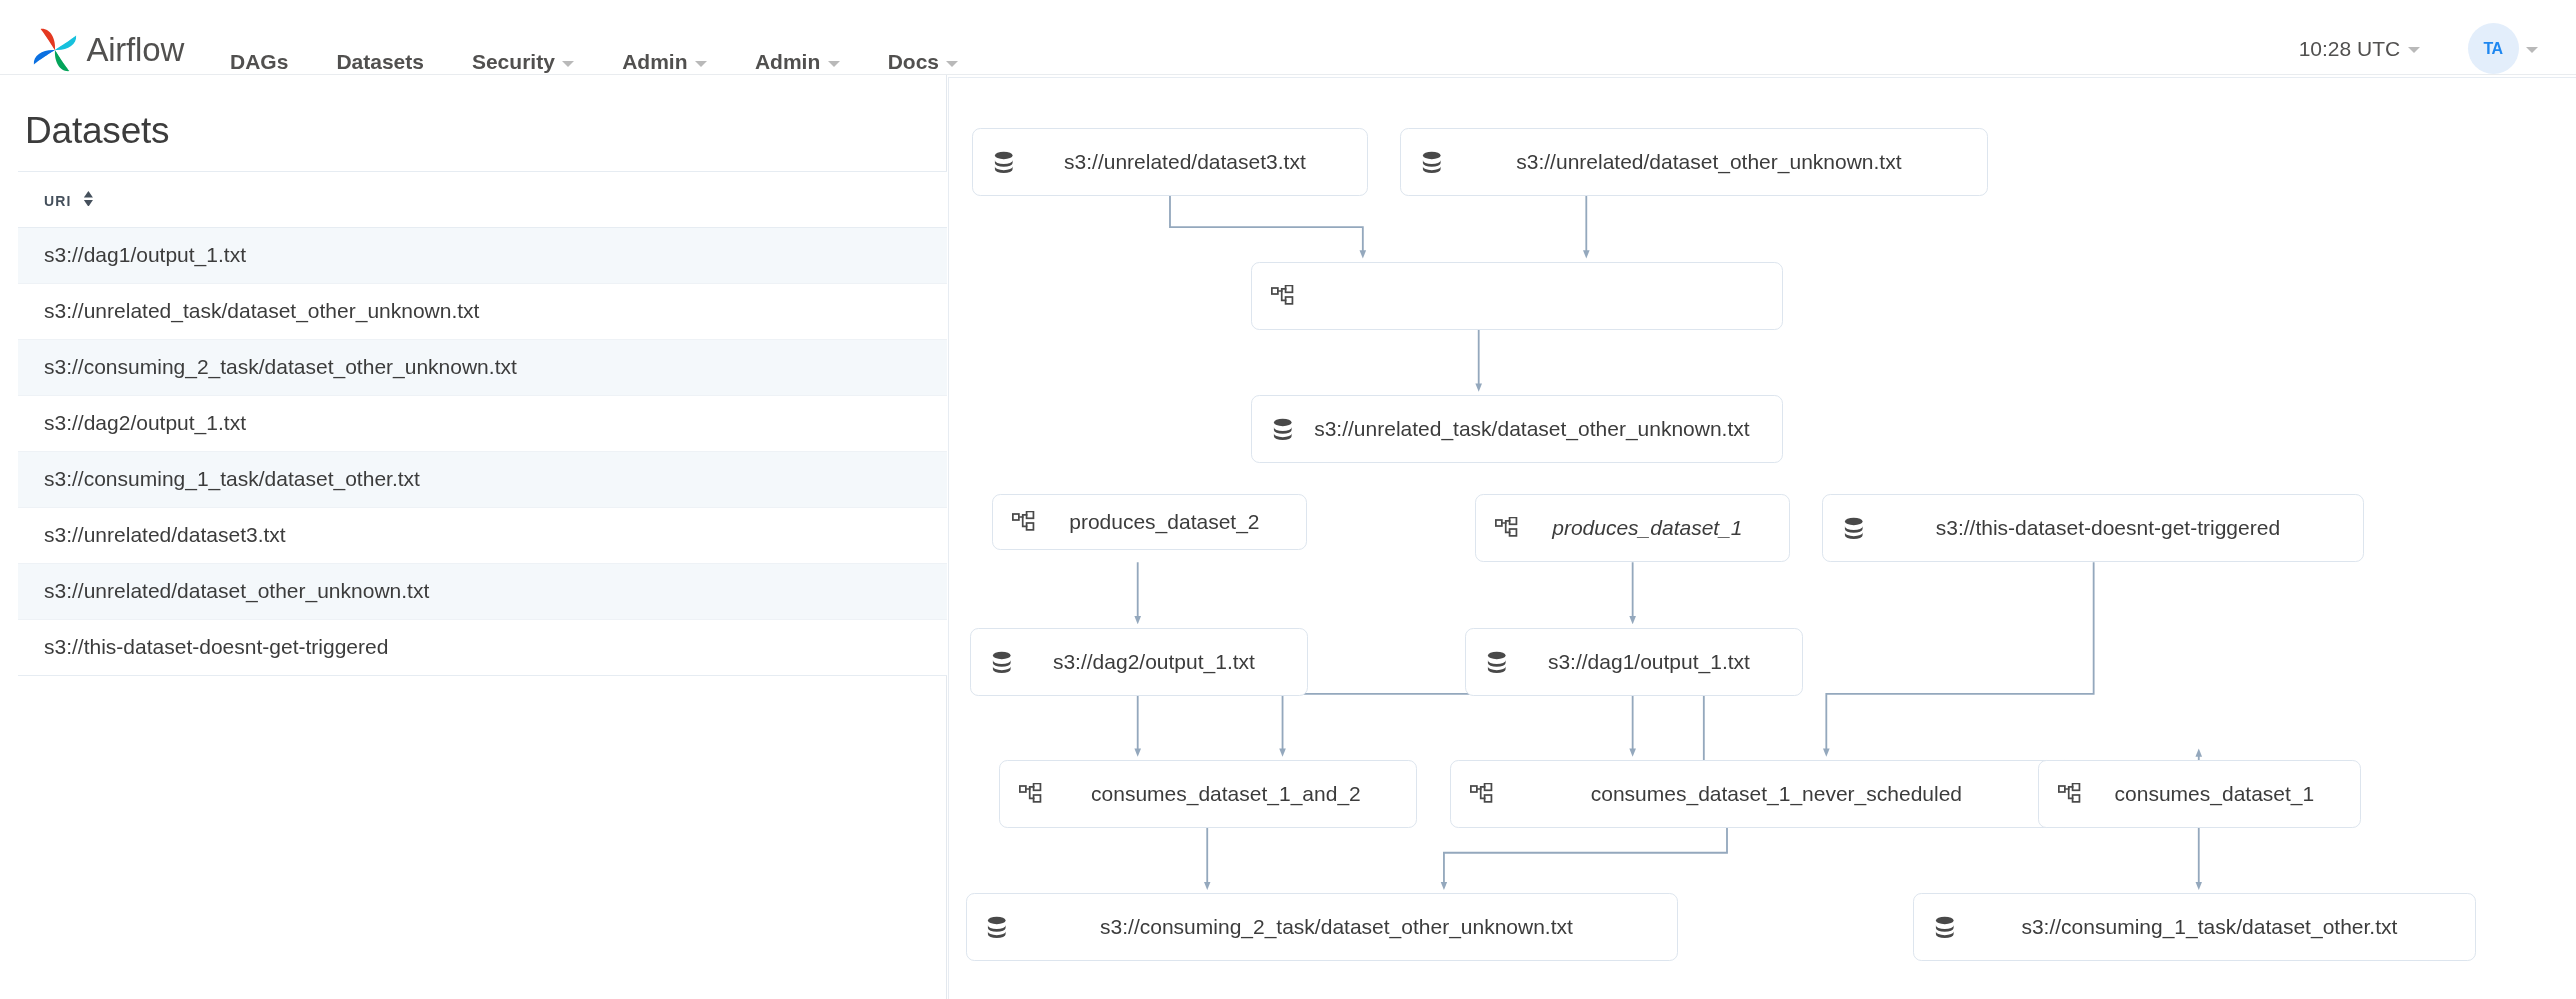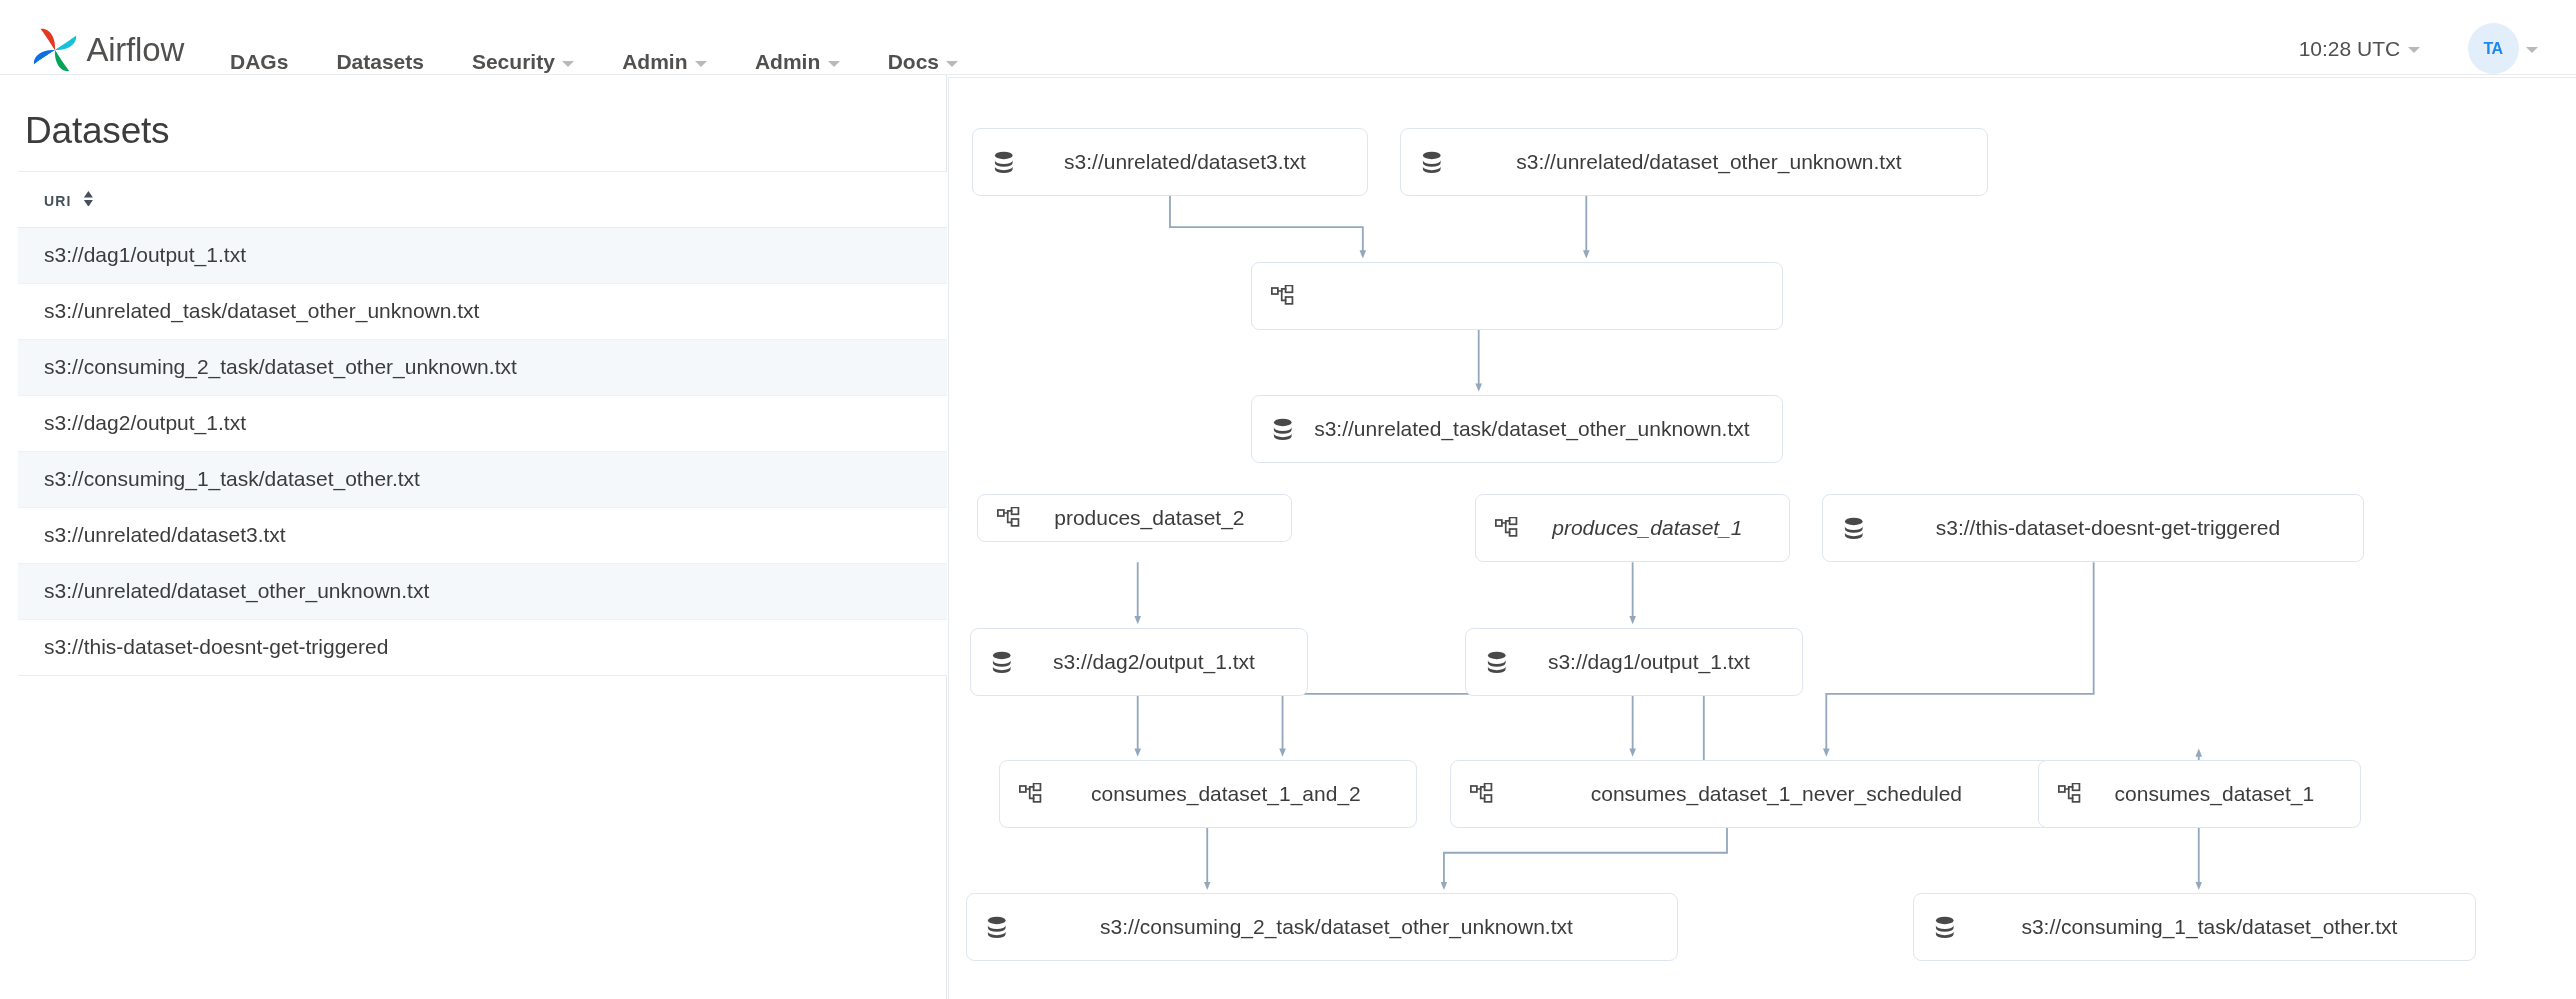--- a/index.html
+++ b/index.html
@@ -326,21 +326,21 @@
     <span class="node-icon">
       <svg width="21.5" height="23" viewBox="0 0 24 26" xmlns="http://www.w3.org/2000/svg">
         <ellipse cx="12" cy="5" rx="10" ry="4.2" fill="#494949"></ellipse>
         <path d="M2 10.5 a10 4.2 0 0 0 20 0 v3.2 a10 4.2 0 0 1 -20 0 z" fill="#494949"></path>
         <path d="M2 17.5 a10 4.2 0 0 0 20 0 v3.2 a10 4.2 0 0 1 -20 0 z" fill="#494949"></path>
       </svg>
     </span>
     <span class="node-label">s3://unrelated_task/dataset_other_unknown.txt</span>
   </div>
 
-  <div class="node" style="left:28px;  top:416px; width:315px;  height:48px;">
+  <div class="node" style="left:43px;  top:416px; width:315px;  height:56px;">
     <span class="node-icon">
       <svg width="22.3" height="22.3" viewBox="0 0 26 26" xmlns="http://www.w3.org/2000/svg" fill="none" stroke="#494949" stroke-width="2">
         <rect x="1" y="3.5" width="7" height="7"></rect>
         <rect x="17" y="0.5" width="8" height="8"></rect>
         <rect x="17" y="14" width="8" height="8"></rect>
         <path d="M8 7 H12.5 V4.5 H17" stroke-linecap="square"></path>
         <path d="M12.5 7 V18 H17" stroke-linecap="square"></path>
       </svg>
     </span>
     <span class="node-label">produces_dataset_2</span>

